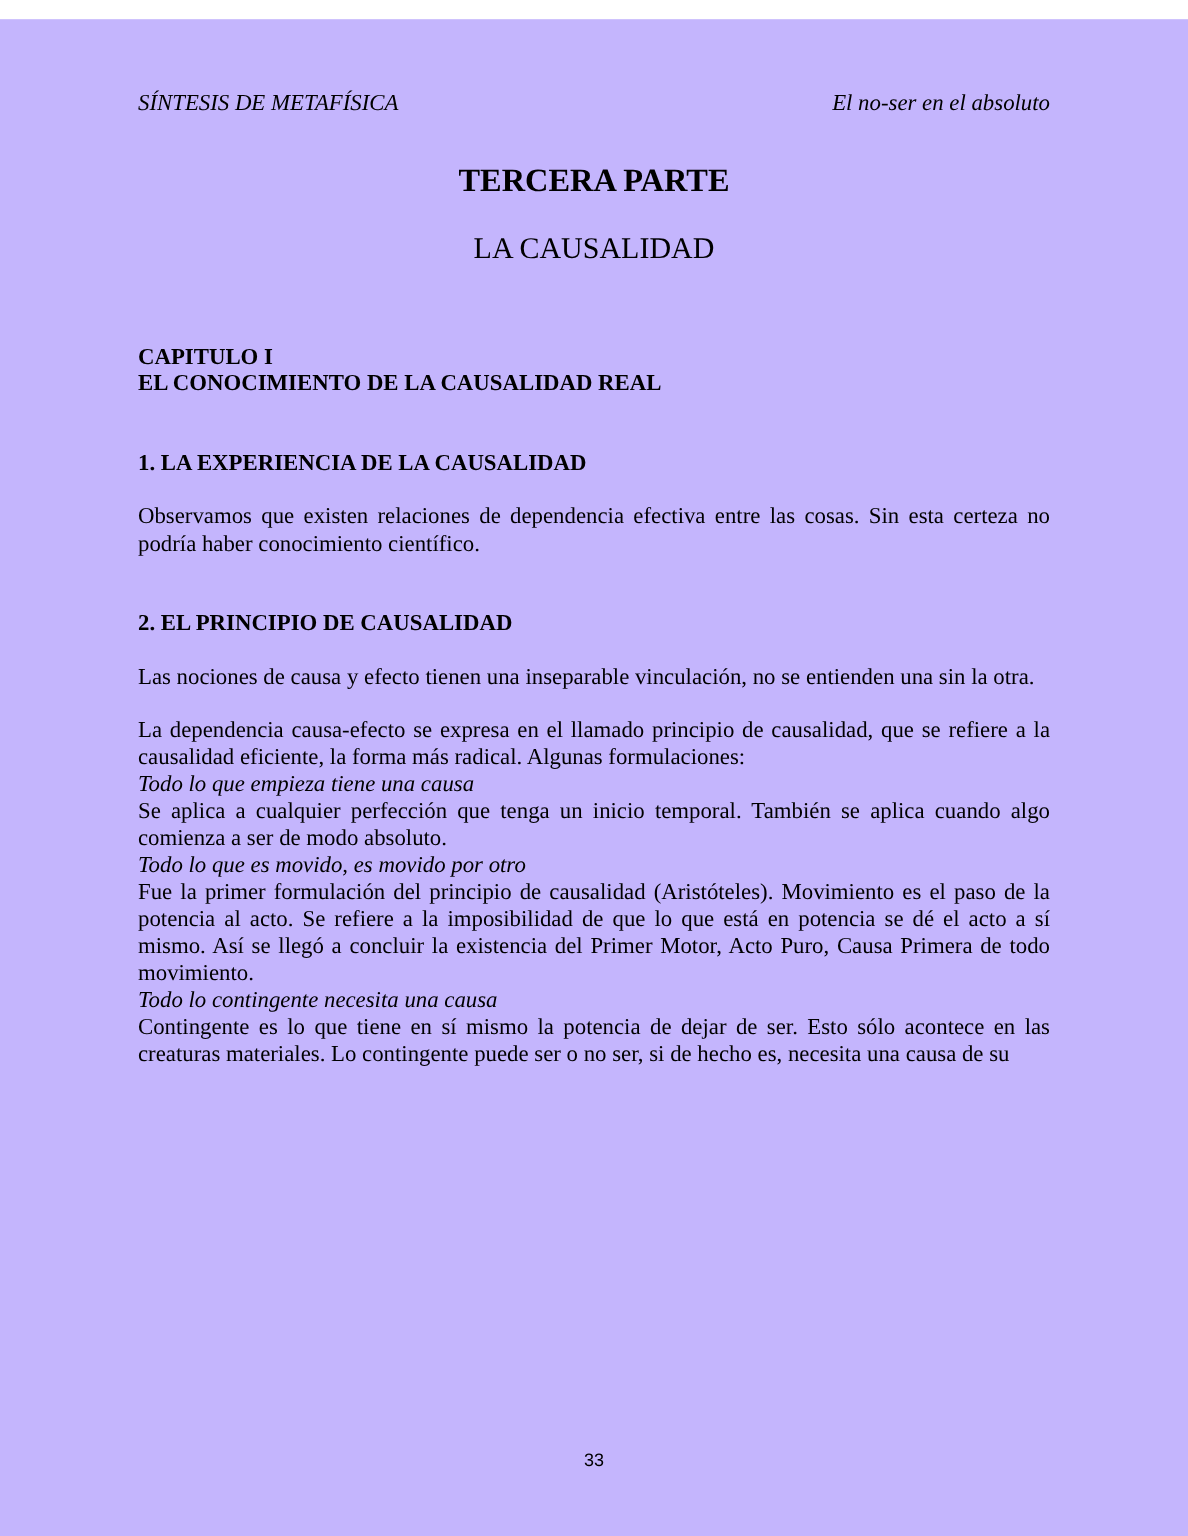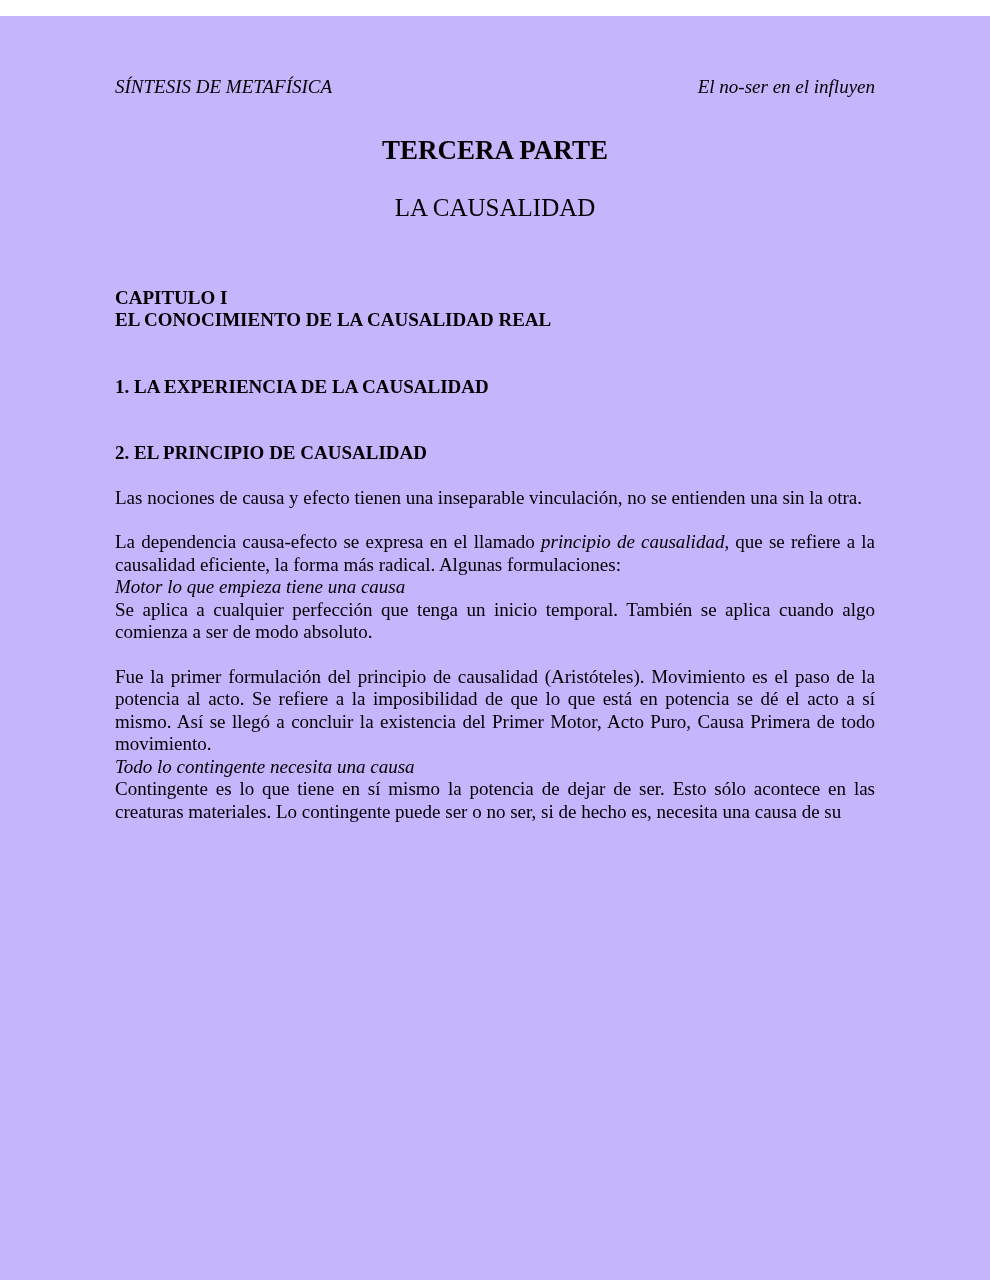--- a/index.html
+++ b/index.html
@@ -49,62 +49,65 @@
   .para + .para { margin-top: 22px; }
   .mt-24 { margin-top: 24px; }
   .mt-25 { margin-top: 25px; }
   .mt-22 { margin-top: 22px; }
   .mt-21 { margin-top: 21px; }
   .mt-0  { margin-top: 0; }
   .italic-subheading {
     font-style: italic;
     margin: 0;
   }
-  .inline-italic { font-style: italic; }
+  .inline-italic { }
   .page-number {
     position: absolute;
     left: 0;
     right: 0;
     top: 1193px;
     text-align: center;
     font-family: "Liberation Sans", "DejaVu Sans", sans-serif;
     font-size: 15px;
     line-height: 18px;
   }
 </style>
 </head>
 <body>
 
 <div class="page">
 
   <div class="running-header">
     <span>SÍNTESIS DE METAFÍSICA</span>
-    <span>El no-ser en el influyen</span>
+    <span>El no-ser en el absoluto</span>
   </div>
 
   <div class="doc-title">TERCERA PARTE</div>
   <div class="doc-subtitle">LA CAUSALIDAD</div>
 
   <div class="chapter-heading">
     <div>CAPITULO I</div>
     <div>EL CONOCIMIENTO DE LA CAUSALIDAD REAL</div>
   </div>
 
   <div class="section-heading">1. LA EXPERIENCIA DE LA CAUSALIDAD</div>
 
+  <p class="para mt-22">Observamos que existen relaciones de dependencia efectiva entre las cosas. Sin esta certeza no podría haber conocimiento científico.</p>
 
 
 
   <div class="section-heading">2. EL PRINCIPIO DE CAUSALIDAD</div>
 
   <p class="para mt-22">Las nociones de causa y efecto tienen una inseparable vinculación, no se entienden una sin la otra.</p>
   <p class="para mt-0"><span>La dependencia causa-efecto se expresa en el llamado </span><span class="inline-italic">principio de causalidad</span><span>, que se refiere a la causalidad eficiente, la forma más radical. Algunas formulaciones:</span></p>
 
-  <p class="italic-subheading mt-0">Motor lo que empieza tiene una causa</p>
+  <p class="italic-subheading mt-0">Todo lo que empieza tiene una causa</p>
   <p class="para mt-0">Se aplica a cualquier perfección que tenga un inicio temporal. También se aplica cuando algo comienza a ser de modo absoluto.</p>
 
+  <p class="italic-subheading mt-25">Todo lo que es movido, es movido por otro</p>
   <p class="para mt-0">Fue la primer formulación del principio de causalidad (Aristóteles). Movimiento es el paso de la potencia al acto. Se refiere a la imposibilidad de que lo que está en potencia se dé el acto a sí mismo. Así se llegó a concluir la existencia del Primer Motor, Acto Puro, Causa Primera de todo movimiento.</p>
 
   <p class="italic-subheading mt-21">Todo lo contingente necesita una causa</p>
   <p class="para mt-0">Contingente es lo que tiene en sí mismo la potencia de dejar de ser. Esto sólo acontece en las creaturas materiales. Lo contingente puede ser o no ser, si de hecho es, necesita una causa de su</p>
 
+  <div class="page-number">33</div>
 
 </div>
 
 </body></html>

